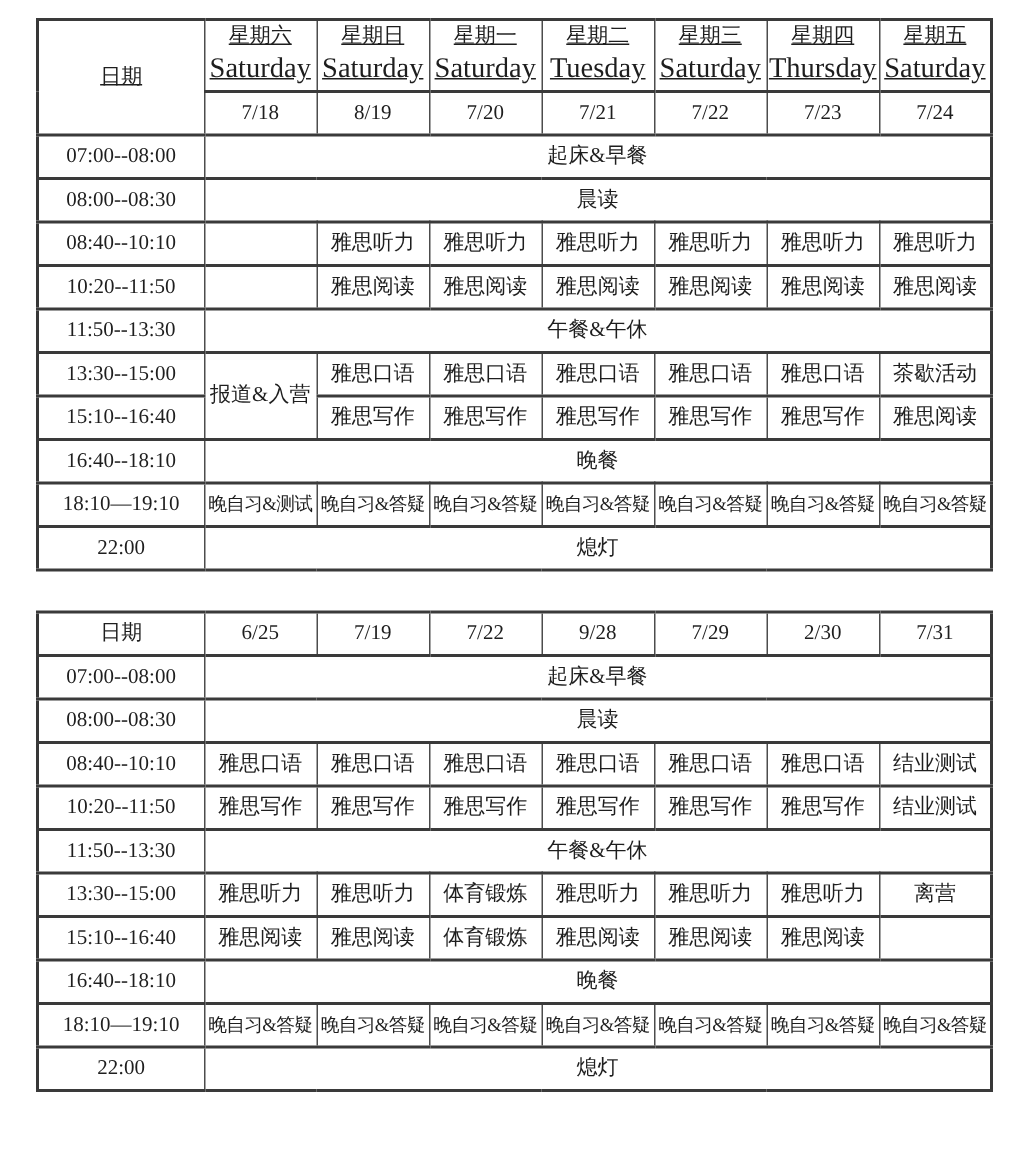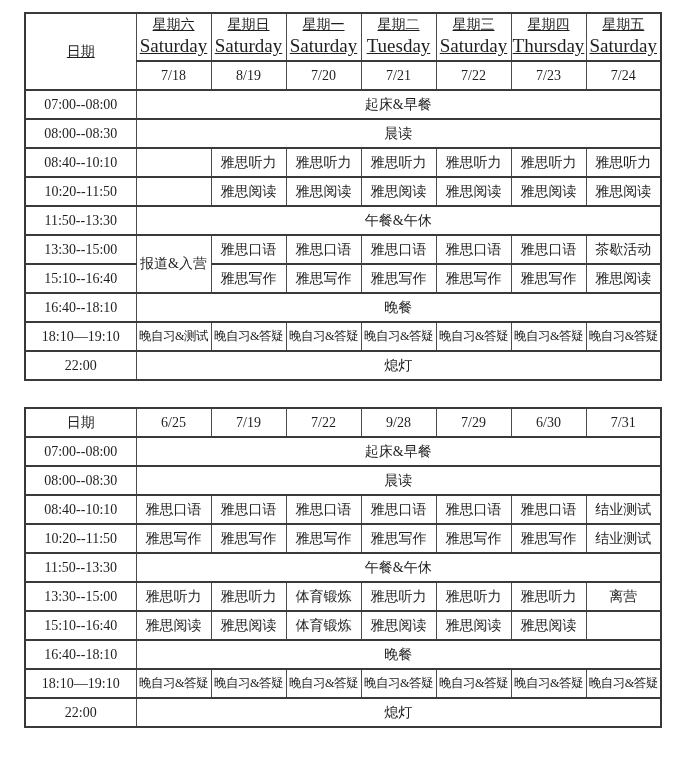--- a/index.html
+++ b/index.html
@@ -186,21 +186,21 @@
           <col class="day-col">
         </colgroup>
         <thead>
           <tr>
             <th>日期</th>
             <th>6/25</th>
             <th>7/19</th>
             <th>7/22</th>
             <th>9/28</th>
             <th>7/29</th>
-            <th>6/30</th>
+            <th>2/30</th>
             <th>7/31</th>
           </tr>
         </thead>
         <tbody>
           <tr>
             <td>07:00--08:00</td>
             <td colspan="7">起床&amp;早餐</td>
           </tr>
           <tr>
             <td>08:00--08:30</td>

